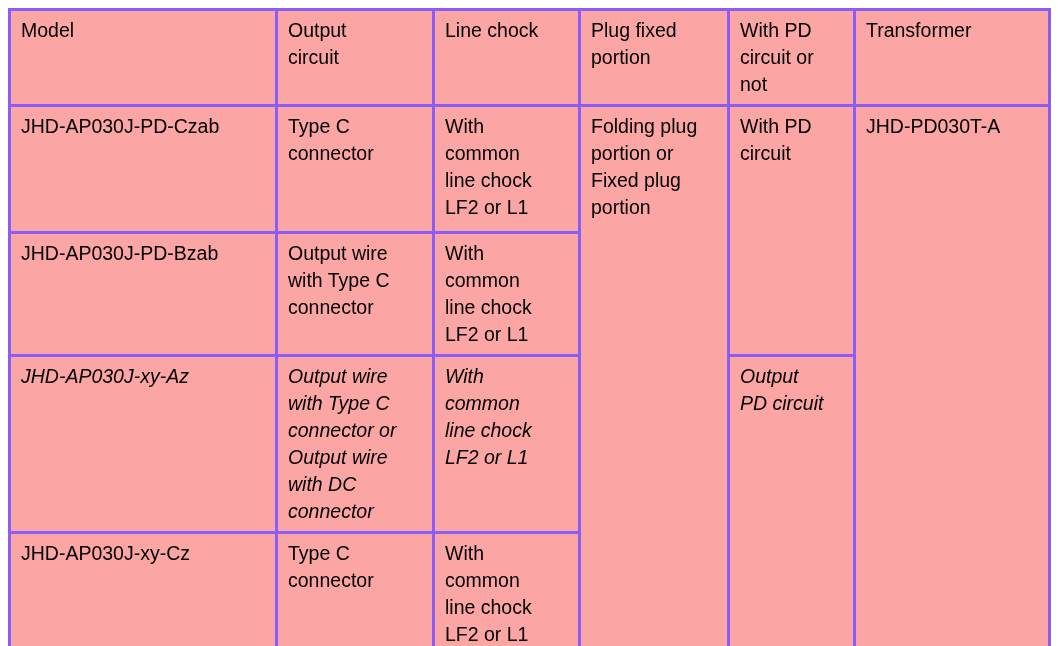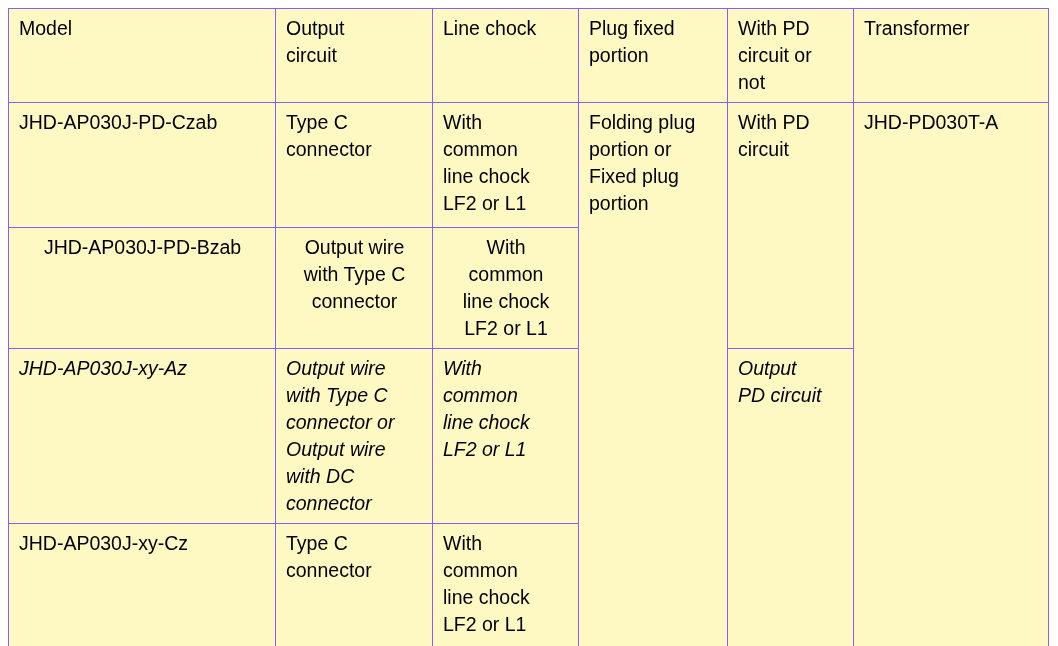--- a/index.html
+++ b/index.html
@@ -24,43 +24,43 @@
   table.spec-table {
     position: absolute;
     left: 8px;
     top: 8px;
     width: 1040px;
     border-collapse: collapse;
     table-layout: fixed;
     background: #ffffff;
   }
   table.spec-table td {
-    border: 1px solid #8b5cf6;
+    border: 3px solid #8b5cf6;
     vertical-align: top;
     padding: 6px 9px 6px 10px;
     font-size: 19.5px;
     line-height: 27px;
     font-weight: normal;
     color: #000000;
-    background: #fef9c3;
+    background: #fca5a5;
     word-wrap: break-word;
     overflow-wrap: break-word;
   }
   
   col.c-model        { width: 267px; }
   col.c-output       { width: 157px; }
   col.c-linechock    { width: 146px; }
   col.c-plug         { width: 149px; }
   col.c-pd           { width: 126px; }
   col.c-transformer  { width: 195px; }
 
   
   tr.row-header td  { height: 78px; }
   tr.row-1 td       { height: 112px; }
-  tr.row-2 td       { height: 108px; text-align: center; }
+  tr.row-2 td       { height: 108px; }
   tr.row-3 td       { height: 157px; font-style: italic; }
   tr.row-4 td       { height: 112px; }
 
   
   tr.row-4 td { border-bottom: 2px solid #000000; }
 
   .cell-text {
     display: block;
     white-space: pre-line;
   }

